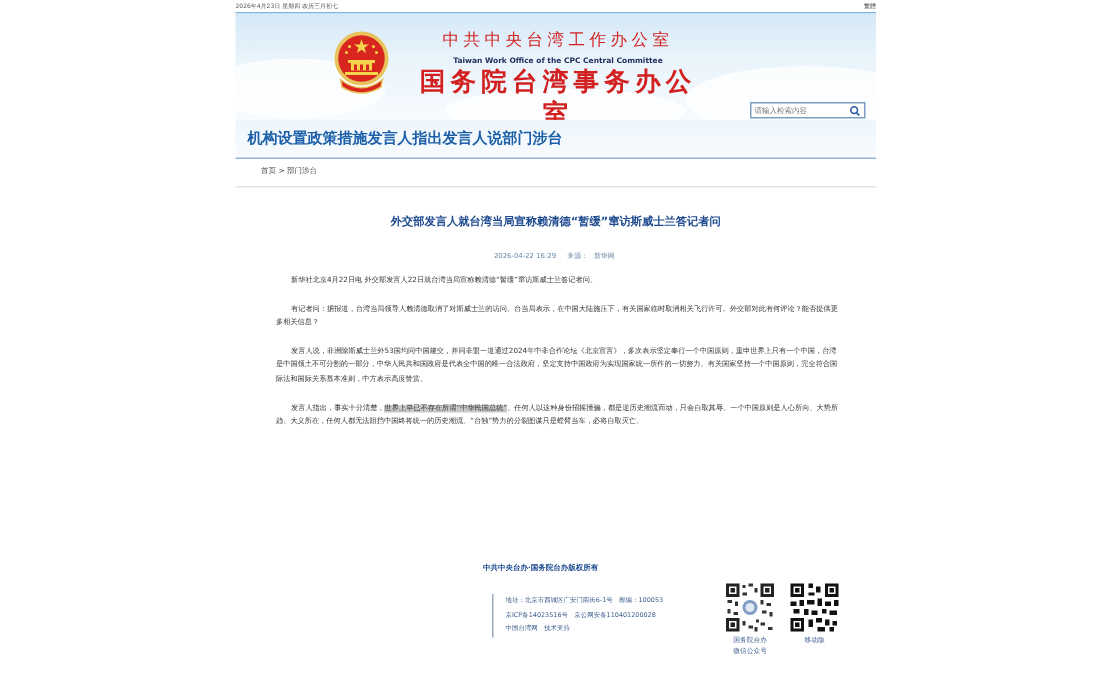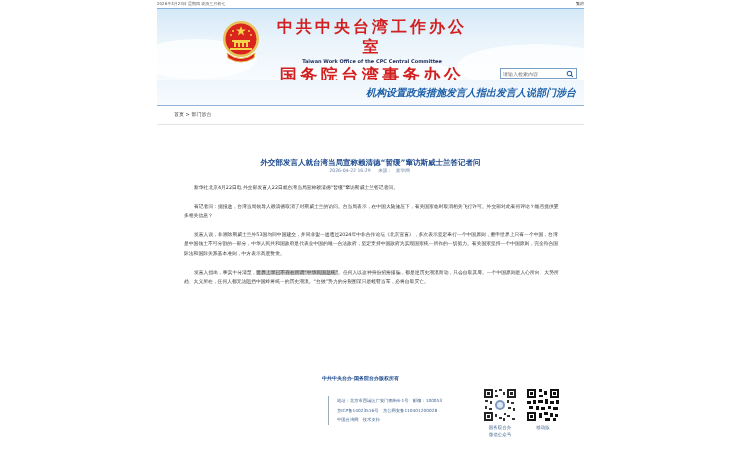--- a/index.html
+++ b/index.html
@@ -10,37 +10,37 @@
   .topbar { position: absolute; left: 0; top: 0; width: 427px; height: 9px; font-size: 4px; line-height: 8px; color: #555; }
   .topbar .date { position: absolute; left: 0; top: 0; }
   .topbar .trad { position: absolute; right: 0; top: 0; color: #333; }
   .topbar .line { position: absolute; left: 0; top: 8px; width: 427px; height: 1px; background: #7fb2e0; }
 
   .banner { position: absolute; left: 0; top: 9px; width: 427px; height: 71px;
     background: linear-gradient(180deg, #d5e9f8 0%, #eaf4fb 45%, #f7fbfe 100%); overflow: hidden; }
   .banner .cloud { position: absolute; border-radius: 50%; background: rgba(255,255,255,0.75); }
   .emblem { position: absolute; left: 64px; top: 11px; width: 40px; height: 46px; }
   .title-block { position: absolute; left: 115px; top: 8px; width: 200px; text-align: center; }
-  .cn1 { font-size: 16px; font-weight: bold; color: #d21f1f; letter-spacing: 3px; line-height: 20px; }
+  .cn1 { font-size: 11px; font-weight: normal; color: #d21f1f; letter-spacing: 3px; line-height: 20px; }
   .en1 { font-size: 5px; font-weight: bold; color: #1a2a5a; line-height: 8px; }
   .cn2 { font-size: 17px; font-weight: bold; color: #d21f1f; letter-spacing: 3.5px; line-height: 21px; }
 
   .search { position: absolute; left: 343px; top: 68px; width: 77px; height: 11px; border: 1px solid #7a9fc4; background: #fff; }
   .search input { position: absolute; left: 2px; top: 0; width: 62px; height: 9px; border: none; outline: none; font-size: 5px; color: #333; background: transparent; font-family: "DejaVu Sans", sans-serif; }
   .search .btn { position: absolute; right: 2px; top: 1px; width: 8px; height: 8px; }
 
   .nav { position: absolute; left: 0; top: 80px; width: 427px; height: 26px;
     background: linear-gradient(180deg, #eef6fc 0%, #f8fbfe 100%); border-bottom: 1px solid #8fb4d8; }
-  .nav ul { list-style: none; display: flex; justify-content: flex-end; padding: 0 8px; font-style: italic; }
+  .nav ul { list-style: none; display: flex; justify-content: flex-start; padding: 0 8px; }
   .nav li { font-size: 10px; font-weight: bold; color: #1d5fa8; line-height: 24px; padding-top: 1px; cursor: pointer; }
 
   .crumb { position: absolute; left: 17px; top: 110px; font-size: 5px; color: #444; line-height: 8px; }
   .crumb-line { position: absolute; left: 0; top: 124px; width: 427px; height: 1px; background: #e3e3e3; }
 
-  .article-title { position: absolute; left: 0; top: 143px; width: 427px; text-align: center; font-size: 7.5px; font-weight: bold; color: #1d4a8f; margin-top: 15px; }
+  .article-title { position: absolute; left: 0; top: 143px; width: 427px; text-align: center; font-size: 7.5px; font-weight: bold; color: #1d4a8f; }
   .meta { position: absolute; left: 0; top: 168px; width: 427px; text-align: center; font-size: 4.6px; color: #6c86a8; }
   .meta span { margin: 0 2px; }
 
   .body { position: absolute; left: 27px; top: 183px; width: 375px; font-size: 4.8px; line-height: 9.6px; color: #333; }
   .body p { text-indent: 10px; margin-bottom: 9px; }
   .body .hl { background: #c9c9c9; }
 
   .footer { position: absolute; left: 0; top: 370px; width: 427px; height: 83px; }
   .footer .fhead { position: absolute; left: 165px; top: 5px; font-size: 5px; font-weight: bold; color: #1d4a8f; }
   .footer .finfo { position: absolute; left: 171px; top: 26px; border-left: 1px solid #9ab; padding-left: 8px; font-size: 4.3px; line-height: 9.5px; color: #3d5f8c; }

